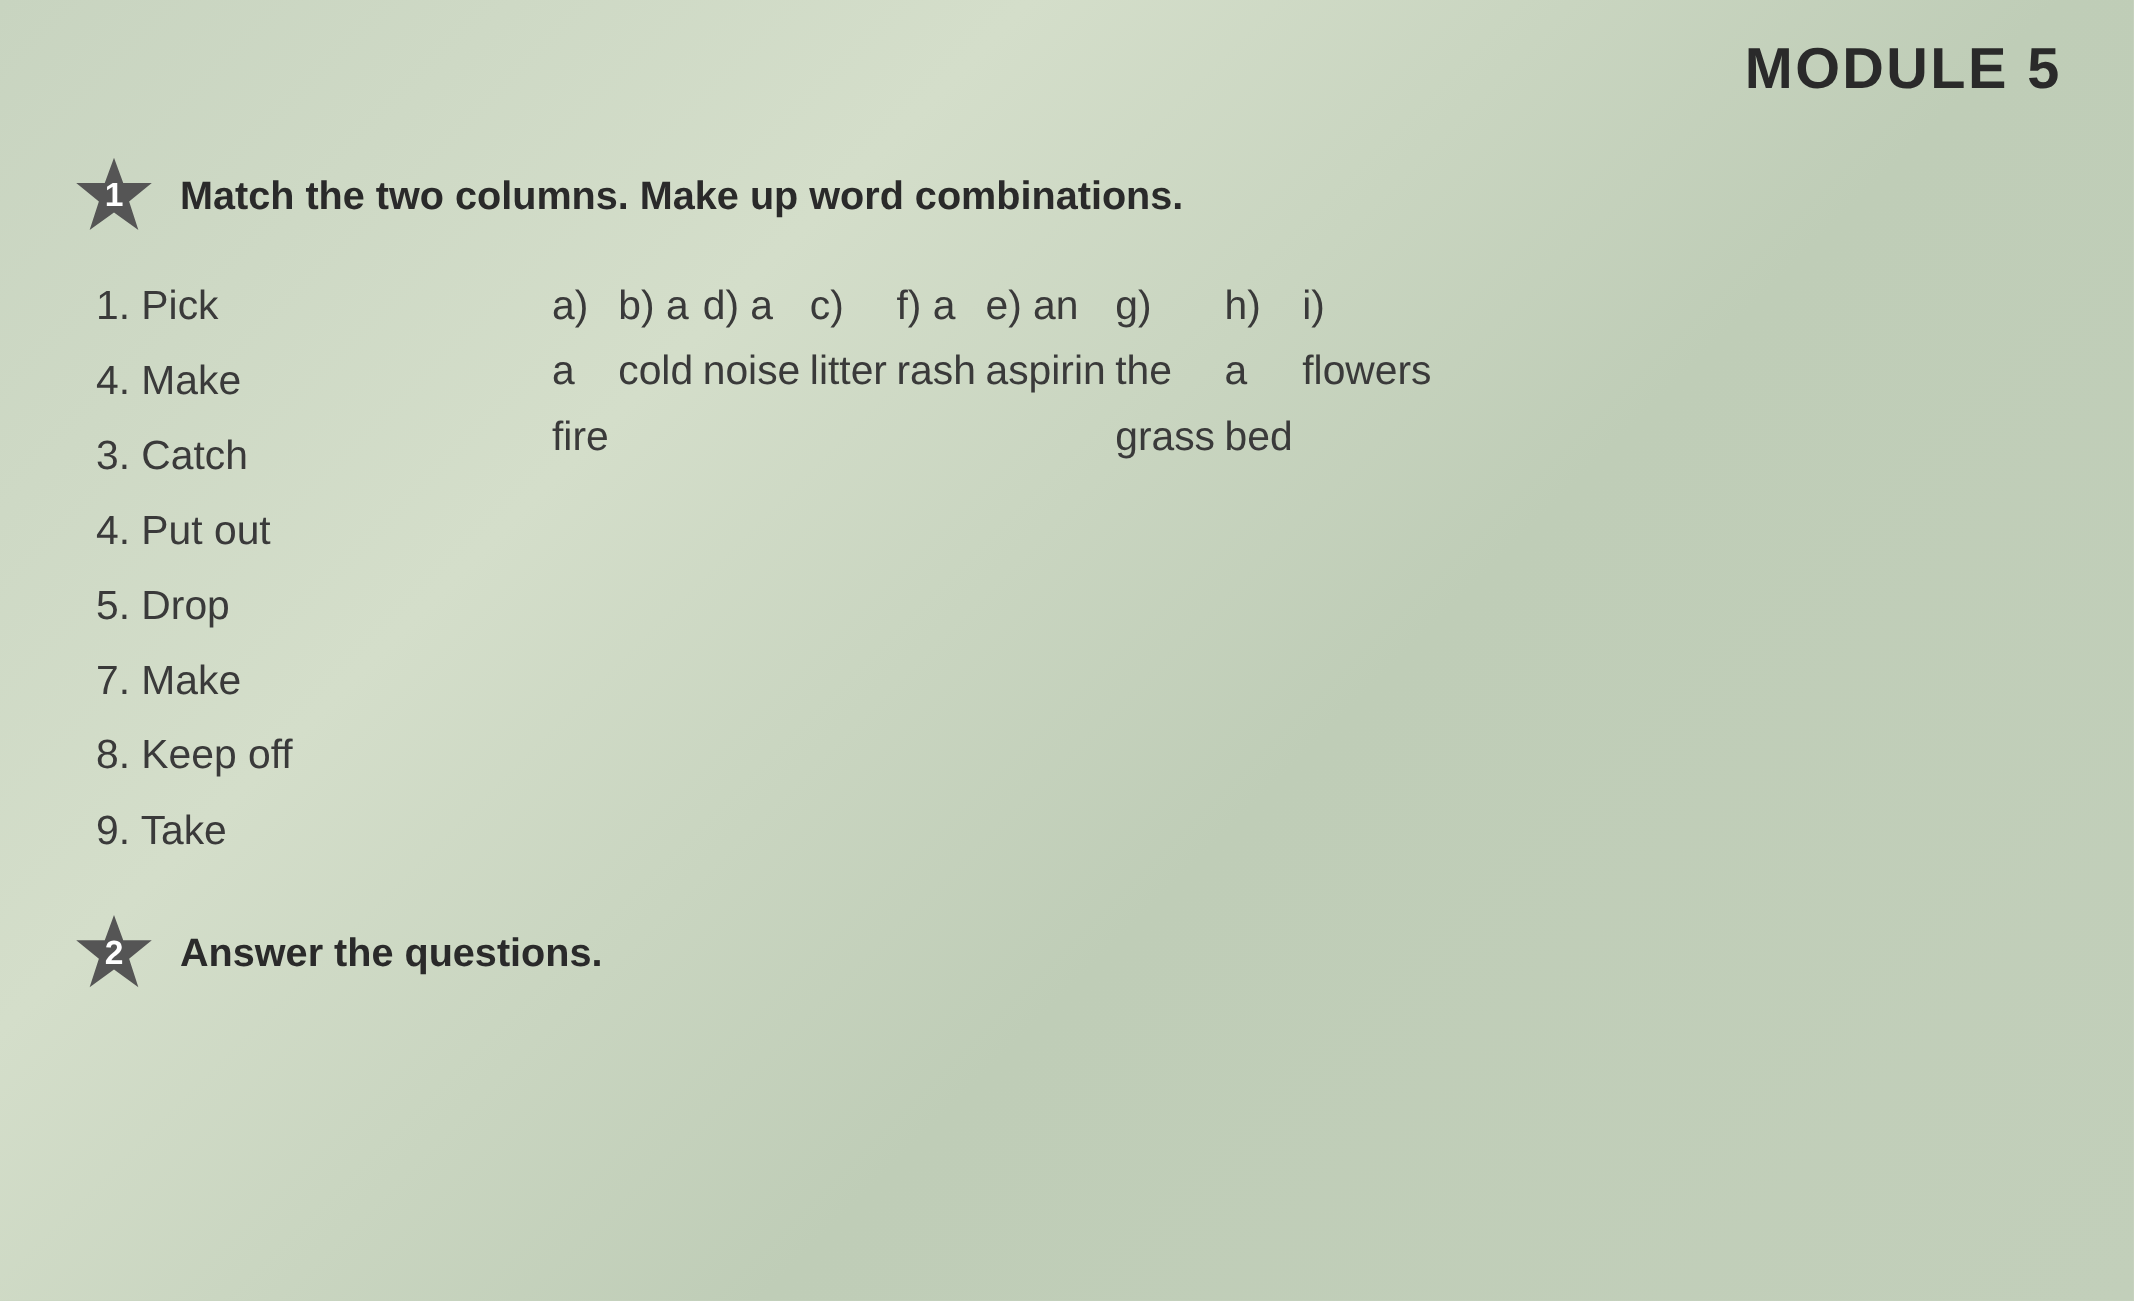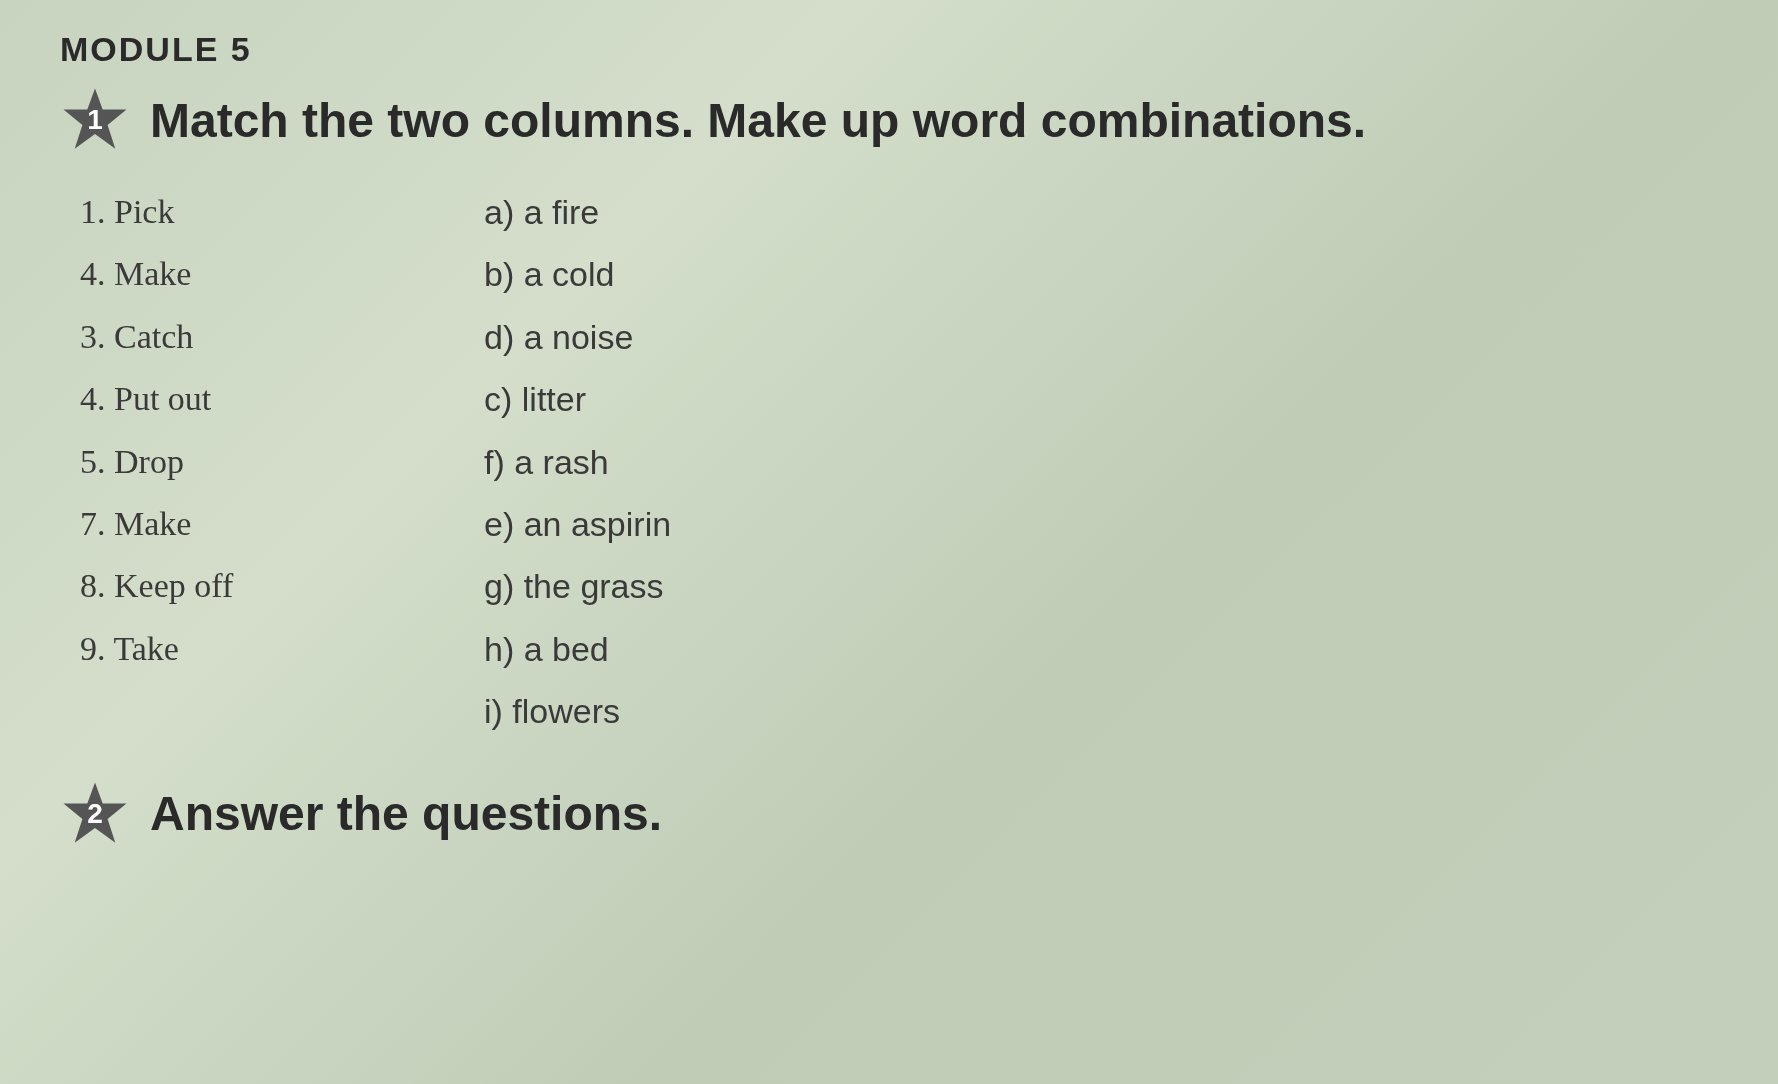--- a/index.html
+++ b/index.html
@@ -18,25 +18,25 @@
     }
 
     .page {
       width: 100%;
       height: 100%;
       background: linear-gradient(135deg, #c8d4c0 0%, #d4deca 30%, #bfcdb7 60%, #c2cfba 100%);
       padding: 30px 60px;
     }
 
     .module-title {
-      text-align: left;
-      font-size: 34px;
+      text-align: right;
+      font-size: 48px;
       font-weight: bold;
       color: #2a2a2a;
-      margin-bottom: 16px;
+      margin-bottom: 43px;
       letter-spacing: 2px;
     }
 
     .exercise-block {
       margin-bottom: 40px;
     }
 
     .exercise-header {
       display: flex;
       align-items: center;
@@ -60,45 +60,43 @@
       position: absolute;
       top: 50%;
       left: 50%;
       transform: translate(-50%, -50%);
       font-size: 28px;
       font-weight: bold;
       color: white;
     }
 
     .exercise-instruction {
-      font-size: 48px;
+      font-size: 33px;
       font-weight: bold;
       color: #2a2a2a;
     }
 
     .columns-container {
       display: flex;
       gap: 0;
       padding-left: 20px;
     }
 
     .left-column {
       width: 380px;
       display: flex;
       flex-direction: column;
       gap: 8px;
-      font-family: Liberation Serif, serif;
     }
 
     .right-column {
       width: 380px;
       display: flex;
-      flex-direction: column;
+      flex-direction: row;
       gap: 8px;
-      margin-left: 24px;
     }
 
     .list-item {
       font-size: 34px;
       color: #3a3a3a;
       line-height: 1.6;
     }
 
     .exercise2-header {
       display: flex;

